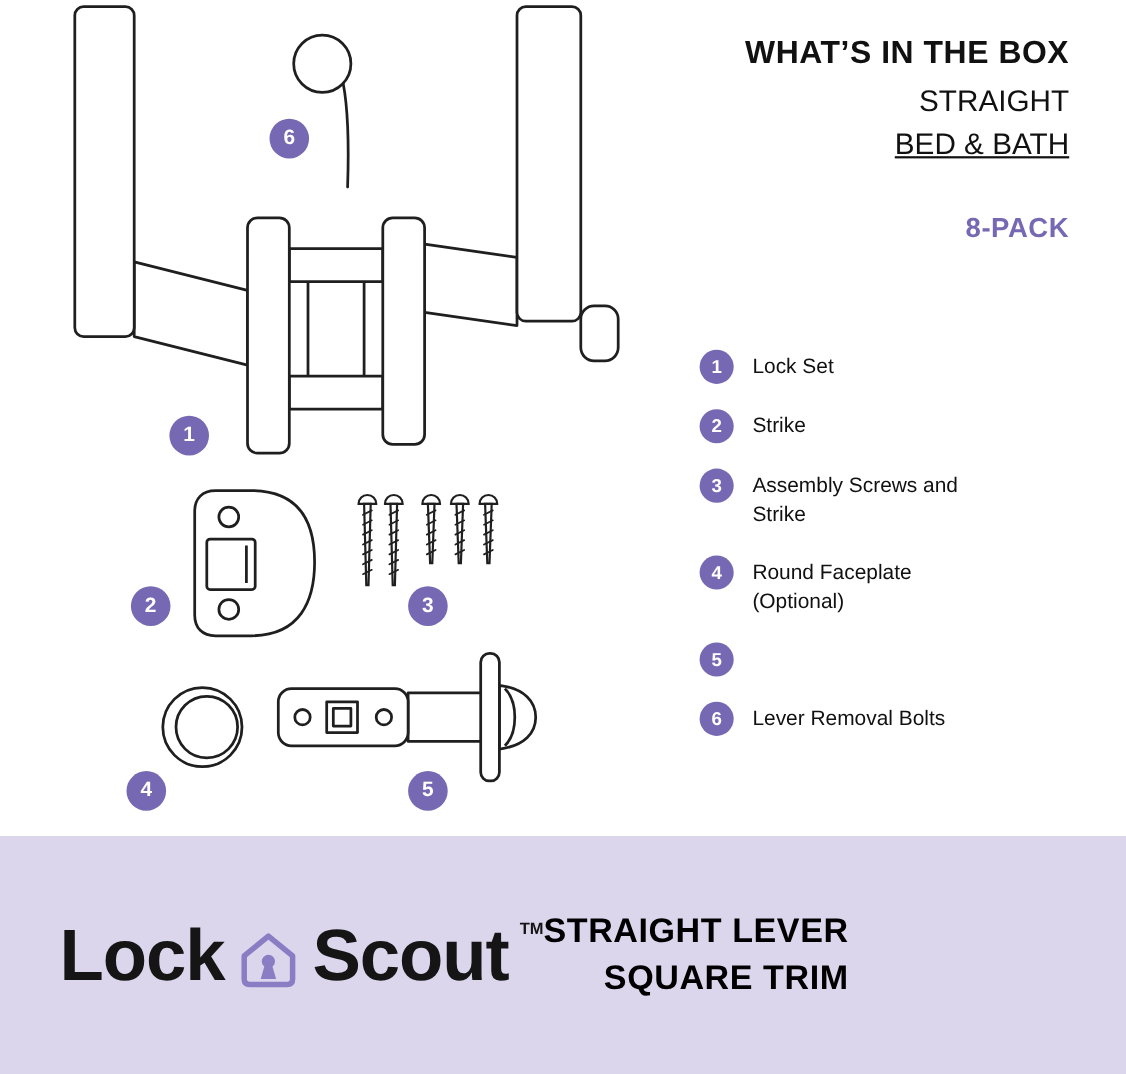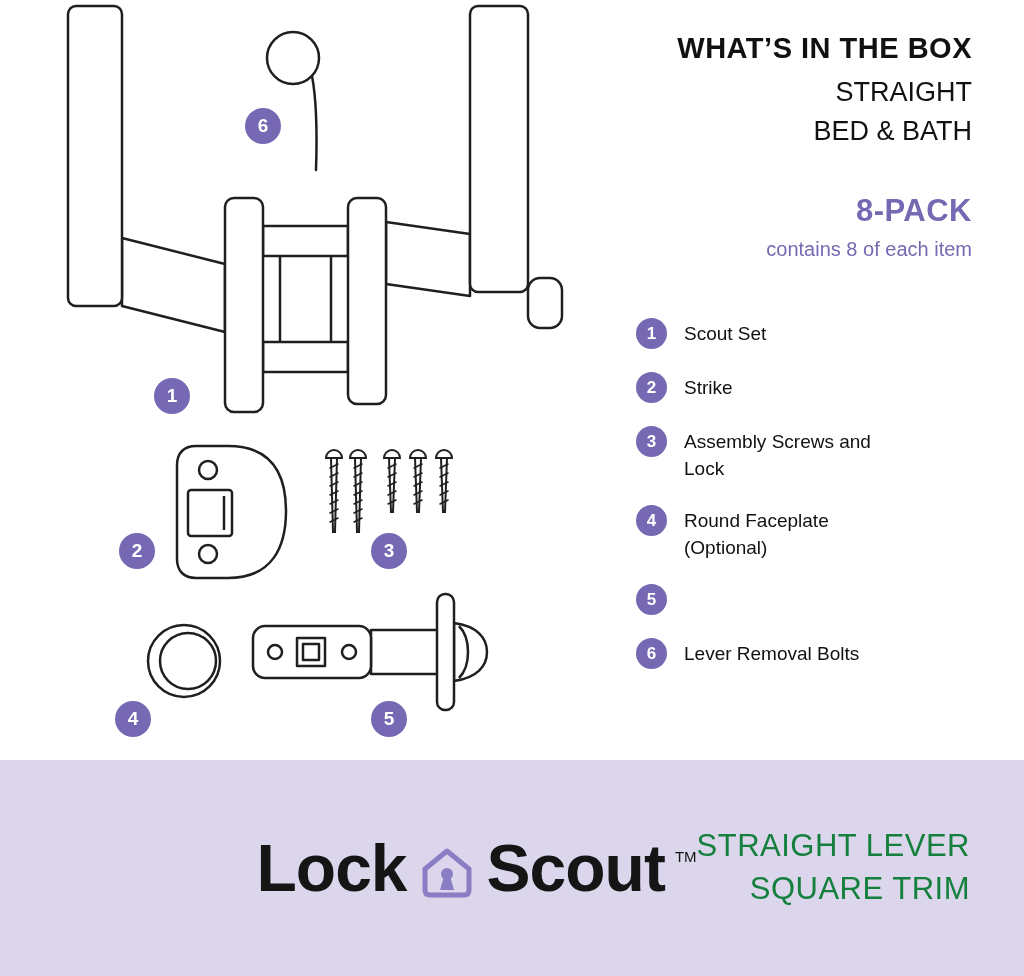--- a/index.html
+++ b/index.html
@@ -18,44 +18,44 @@
     display:flex;align-items:center;justify-content:center;
     background:var(--accent,#7668b2);color:#fff;border-radius:50%;
     font-weight:700;
   }
   .callout{width:36px;height:36px;font-size:19px;position:absolute;}
 
   
   .head-block{position:absolute;top:32px;right:52px;width:430px;text-align:right;}
   .title{font-size:29px;font-weight:800;letter-spacing:.5px;}
   .subtitle{font-size:27px;font-weight:400;margin-top:12px;}
-  .subtitle + .subtitle{margin-top:8px;}
-  .pack-title{font-size:31px;font-weight:700;color:var(--accent,#7668b2);margin-top:46px;letter-spacing:.5px;}
+  .subtitle + .subtitle{margin-top:8px;text-decoration:underline;}
+  .pack-title{font-size:25px;font-weight:700;color:var(--accent,#7668b2);margin-top:46px;letter-spacing:.5px;}
   .pack-note{font-size:20px;color:var(--accent,#7668b2);margin-top:9px;}
 
   
   .legend{position:absolute;left:636px;top:318px;width:350px;list-style:none;margin:0;padding:0;}
   .legend li{display:flex;align-items:flex-start;gap:17px;margin-bottom:23px;}
   .legend .badge{width:31px;height:31px;font-size:17px;flex:0 0 31px;}
   .legend .label{font-size:19px;line-height:1.4;padding-top:3px;width:225px;}
 
   
   .footer{
     position:absolute;left:0;top:760px;width:1024px;height:216px;
     background:var(--band,#dcd6ec);
-    display:flex;align-items:center;justify-content:flex-end;
+    display:flex;align-items:center;justify-content:flex-start;
     box-sizing:border-box;padding:0 54px;
   }
   .brand{display:flex;align-items:center;gap:8px;position:relative;}
   .brand .word{font-size:66px;font-weight:600;letter-spacing:-1px;color:#151515;}
-  .brand .tm{font-size:15px;font-weight:400;color:#151515;align-self:flex-start;margin-top:18px;margin-left:2px;}
+  .brand .tm{font-size:15px;font-weight:700;color:#151515;align-self:flex-start;margin-top:6px;margin-left:2px;}
   .house{margin:10px 4px 0 4px;}
   .house .outline{stroke:var(--accent-light,#8a7dc4);fill:none;}
   .house .solid{fill:var(--accent-light,#8a7dc4);stroke:none;}
-  .product{text-align:right;font-size:31px;font-weight:400;line-height:1.38;letter-spacing:.5px;color:#15803d;}
+  .product{text-align:right;font-size:31px;font-weight:700;line-height:1.38;letter-spacing:.5px;color:#000000;}
 </style>
 </head>
 <body>
 
 <div class="page">
 
   <div>
 
     <svg class="draw abs" style="left:40px;top:0" width="540" height="432" viewBox="0 0 540 432" fill="none" stroke-width="2.5" stroke-linejoin="round">
       <polygon points="82,238 185,264 185,332 82,306" fill="#fff"></polygon>
@@ -127,35 +127,34 @@
     <div class="badge callout" style="left:371px;top:533px">3</div>
     <div class="badge callout" style="left:115px;top:701px">4</div>
     <div class="badge callout" style="left:371px;top:701px">5</div>
   </div>
 
   <div class="head-block">
     <div class="title">WHAT’S IN THE BOX</div>
     <div class="subtitle">STRAIGHT</div>
     <div class="subtitle">BED &amp; BATH</div>
     <div class="pack-title">8-PACK</div>
-    <div class="pack-note">contains 8 of each item</div>
   </div>
 
   <ul class="legend">
     <li>
       <span class="badge">1</span>
-      <span class="label">Scout Set</span>
+      <span class="label">Lock Set</span>
     </li>
     <li>
       <span class="badge">2</span>
       <span class="label">Strike</span>
     </li>
     <li>
       <span class="badge">3</span>
-      <span class="label">Assembly Screws and Lock</span>
+      <span class="label">Assembly Screws and Strike</span>
     </li>
     <li>
       <span class="badge">4</span>
       <span class="label">Round Faceplate (Optional)</span>
     </li>
     <li>
       <span class="badge">5</span>
     </li>
     <li>
       <span class="badge">6</span>

